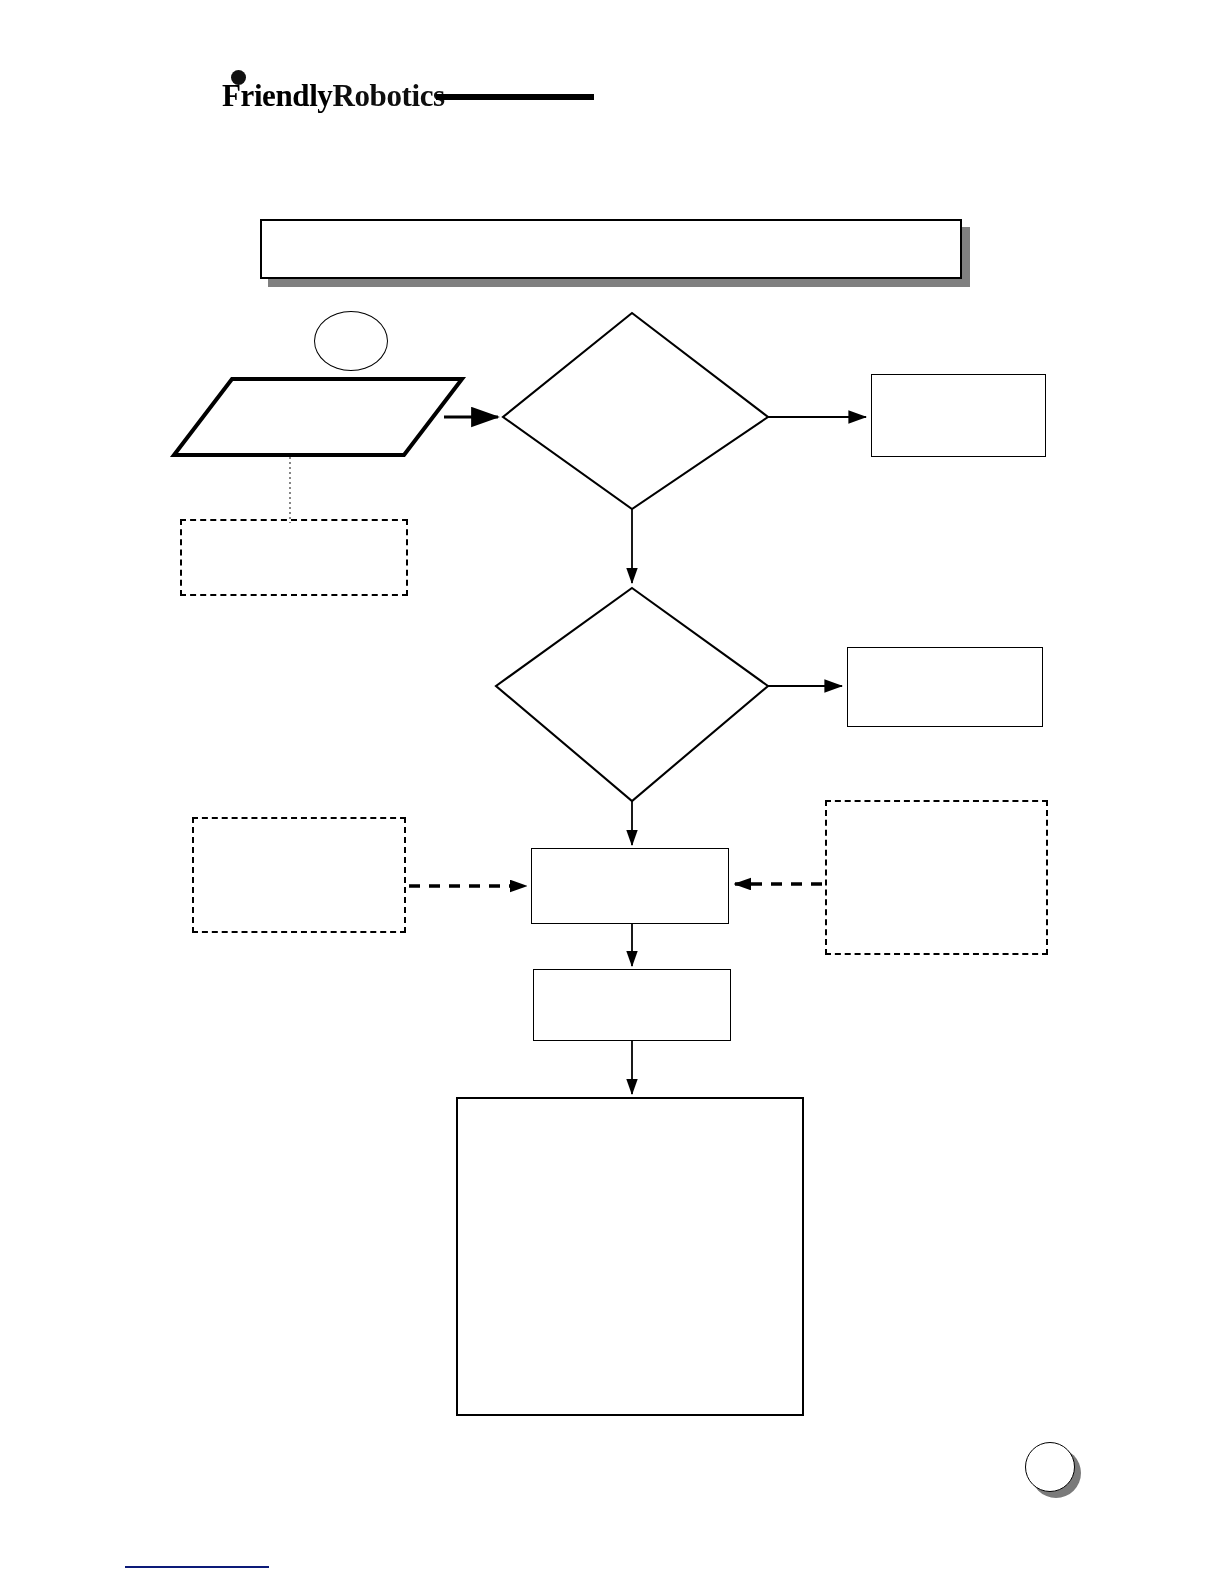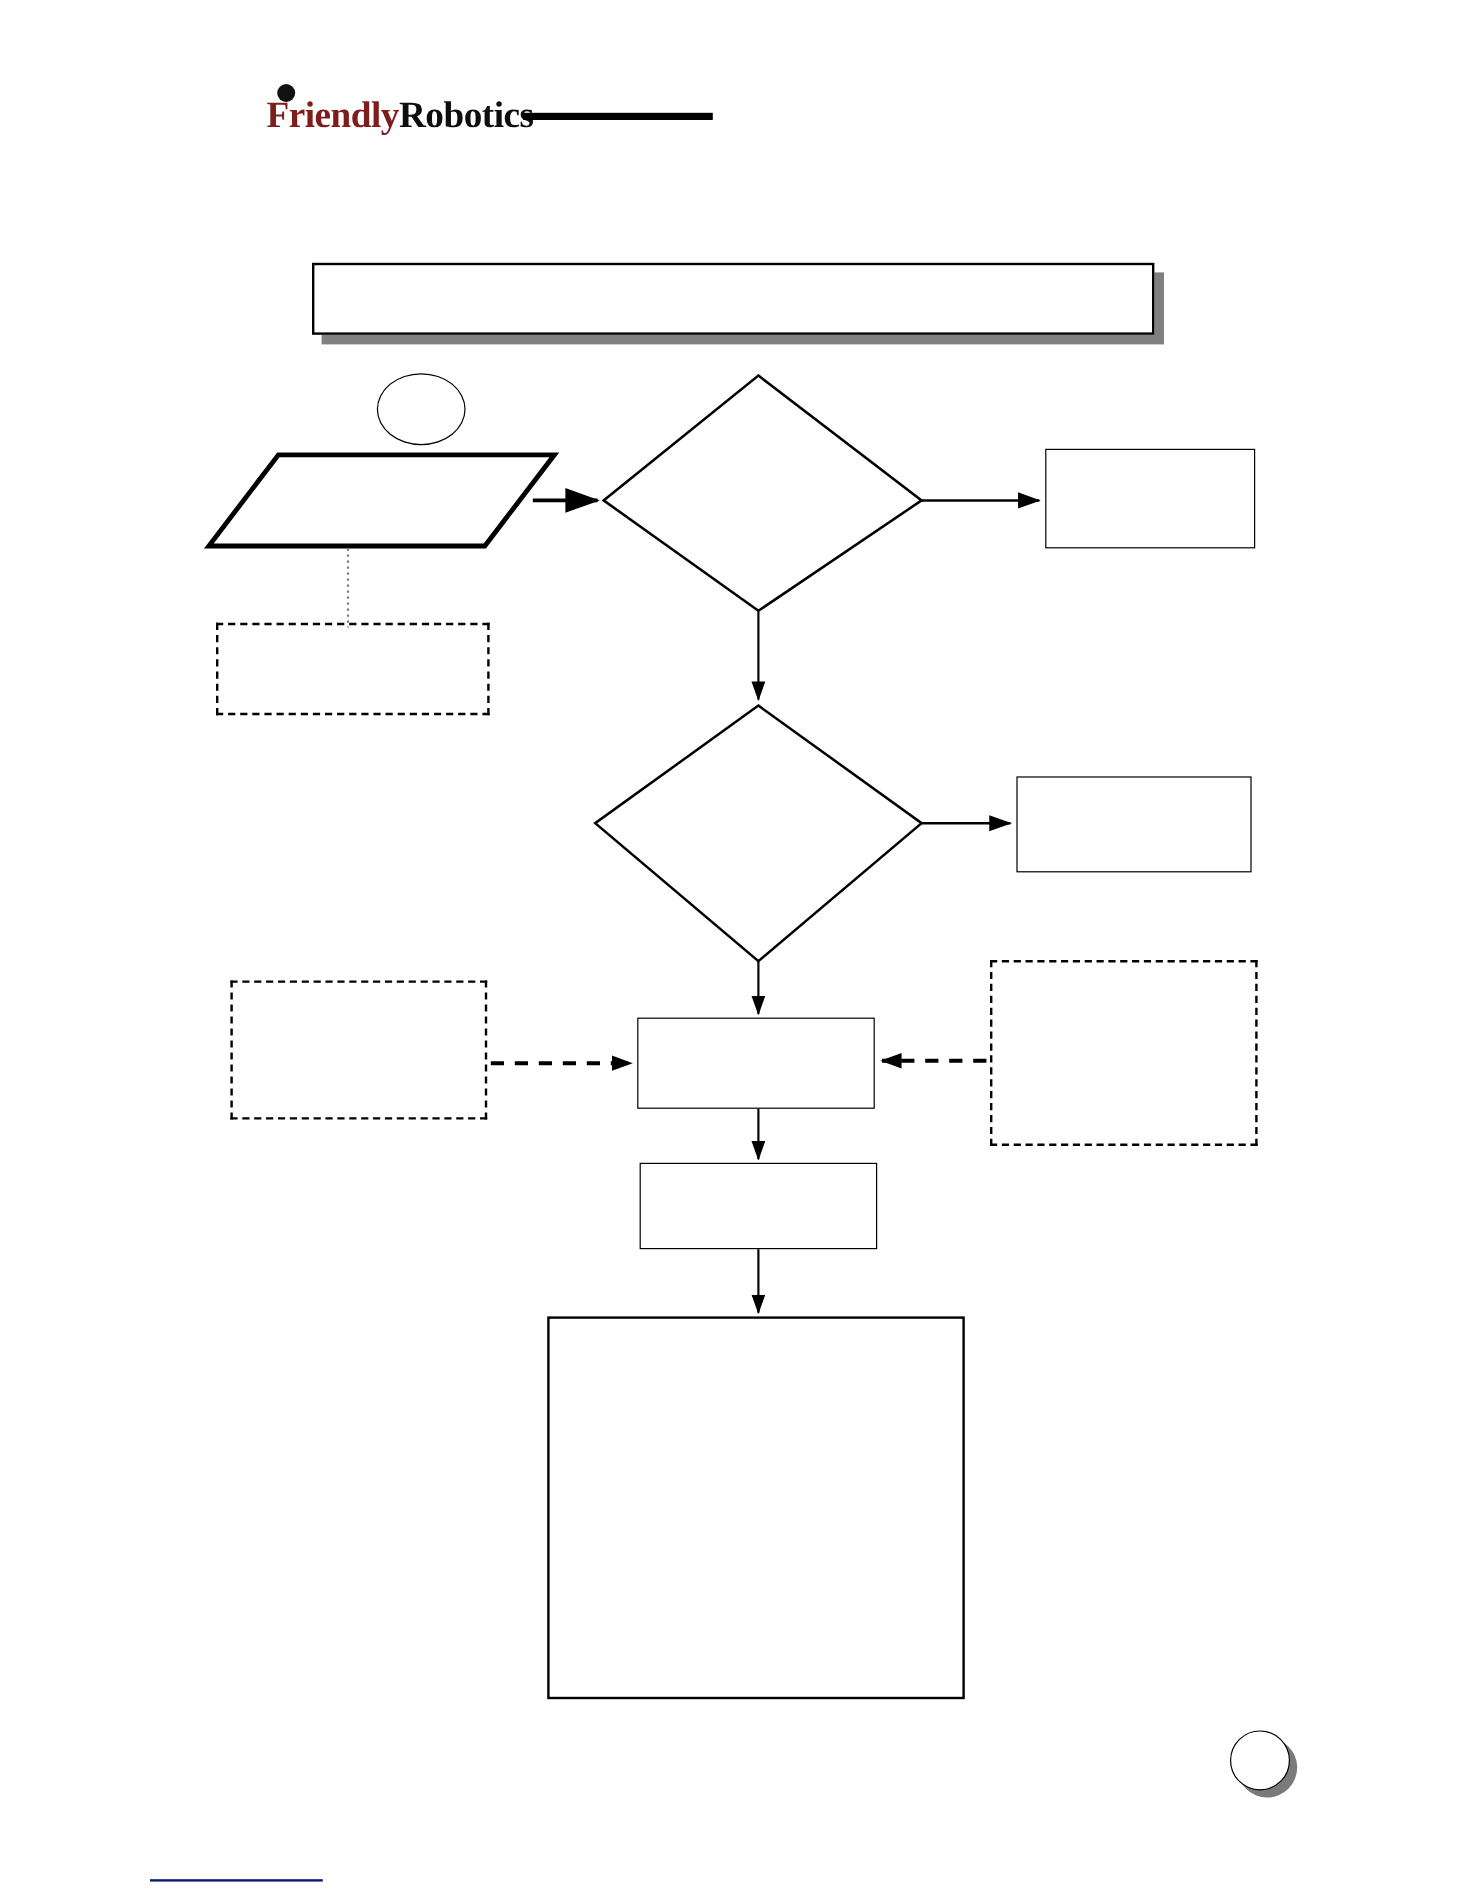--- a/index.html
+++ b/index.html
@@ -40,21 +40,21 @@
     position: absolute;
     left: 0px;
     top: 20px;
     font-family: "Liberation Serif", serif;
     font-size: 31px;
     font-weight: bold;
     letter-spacing: -0.4px;
     white-space: nowrap;
     line-height: 1;
   }
-  #logo-friendly { color: #7f1d1d; }
+  #logo-friendly { color: #000000; }
   #logo-robotics { color: #0E0E0E; }
   #header-rule {
     position: absolute;
     left: 214px;
     top: 34px;
     width: 158px;
     height: 6px;
     background: #000000;
   }
 

